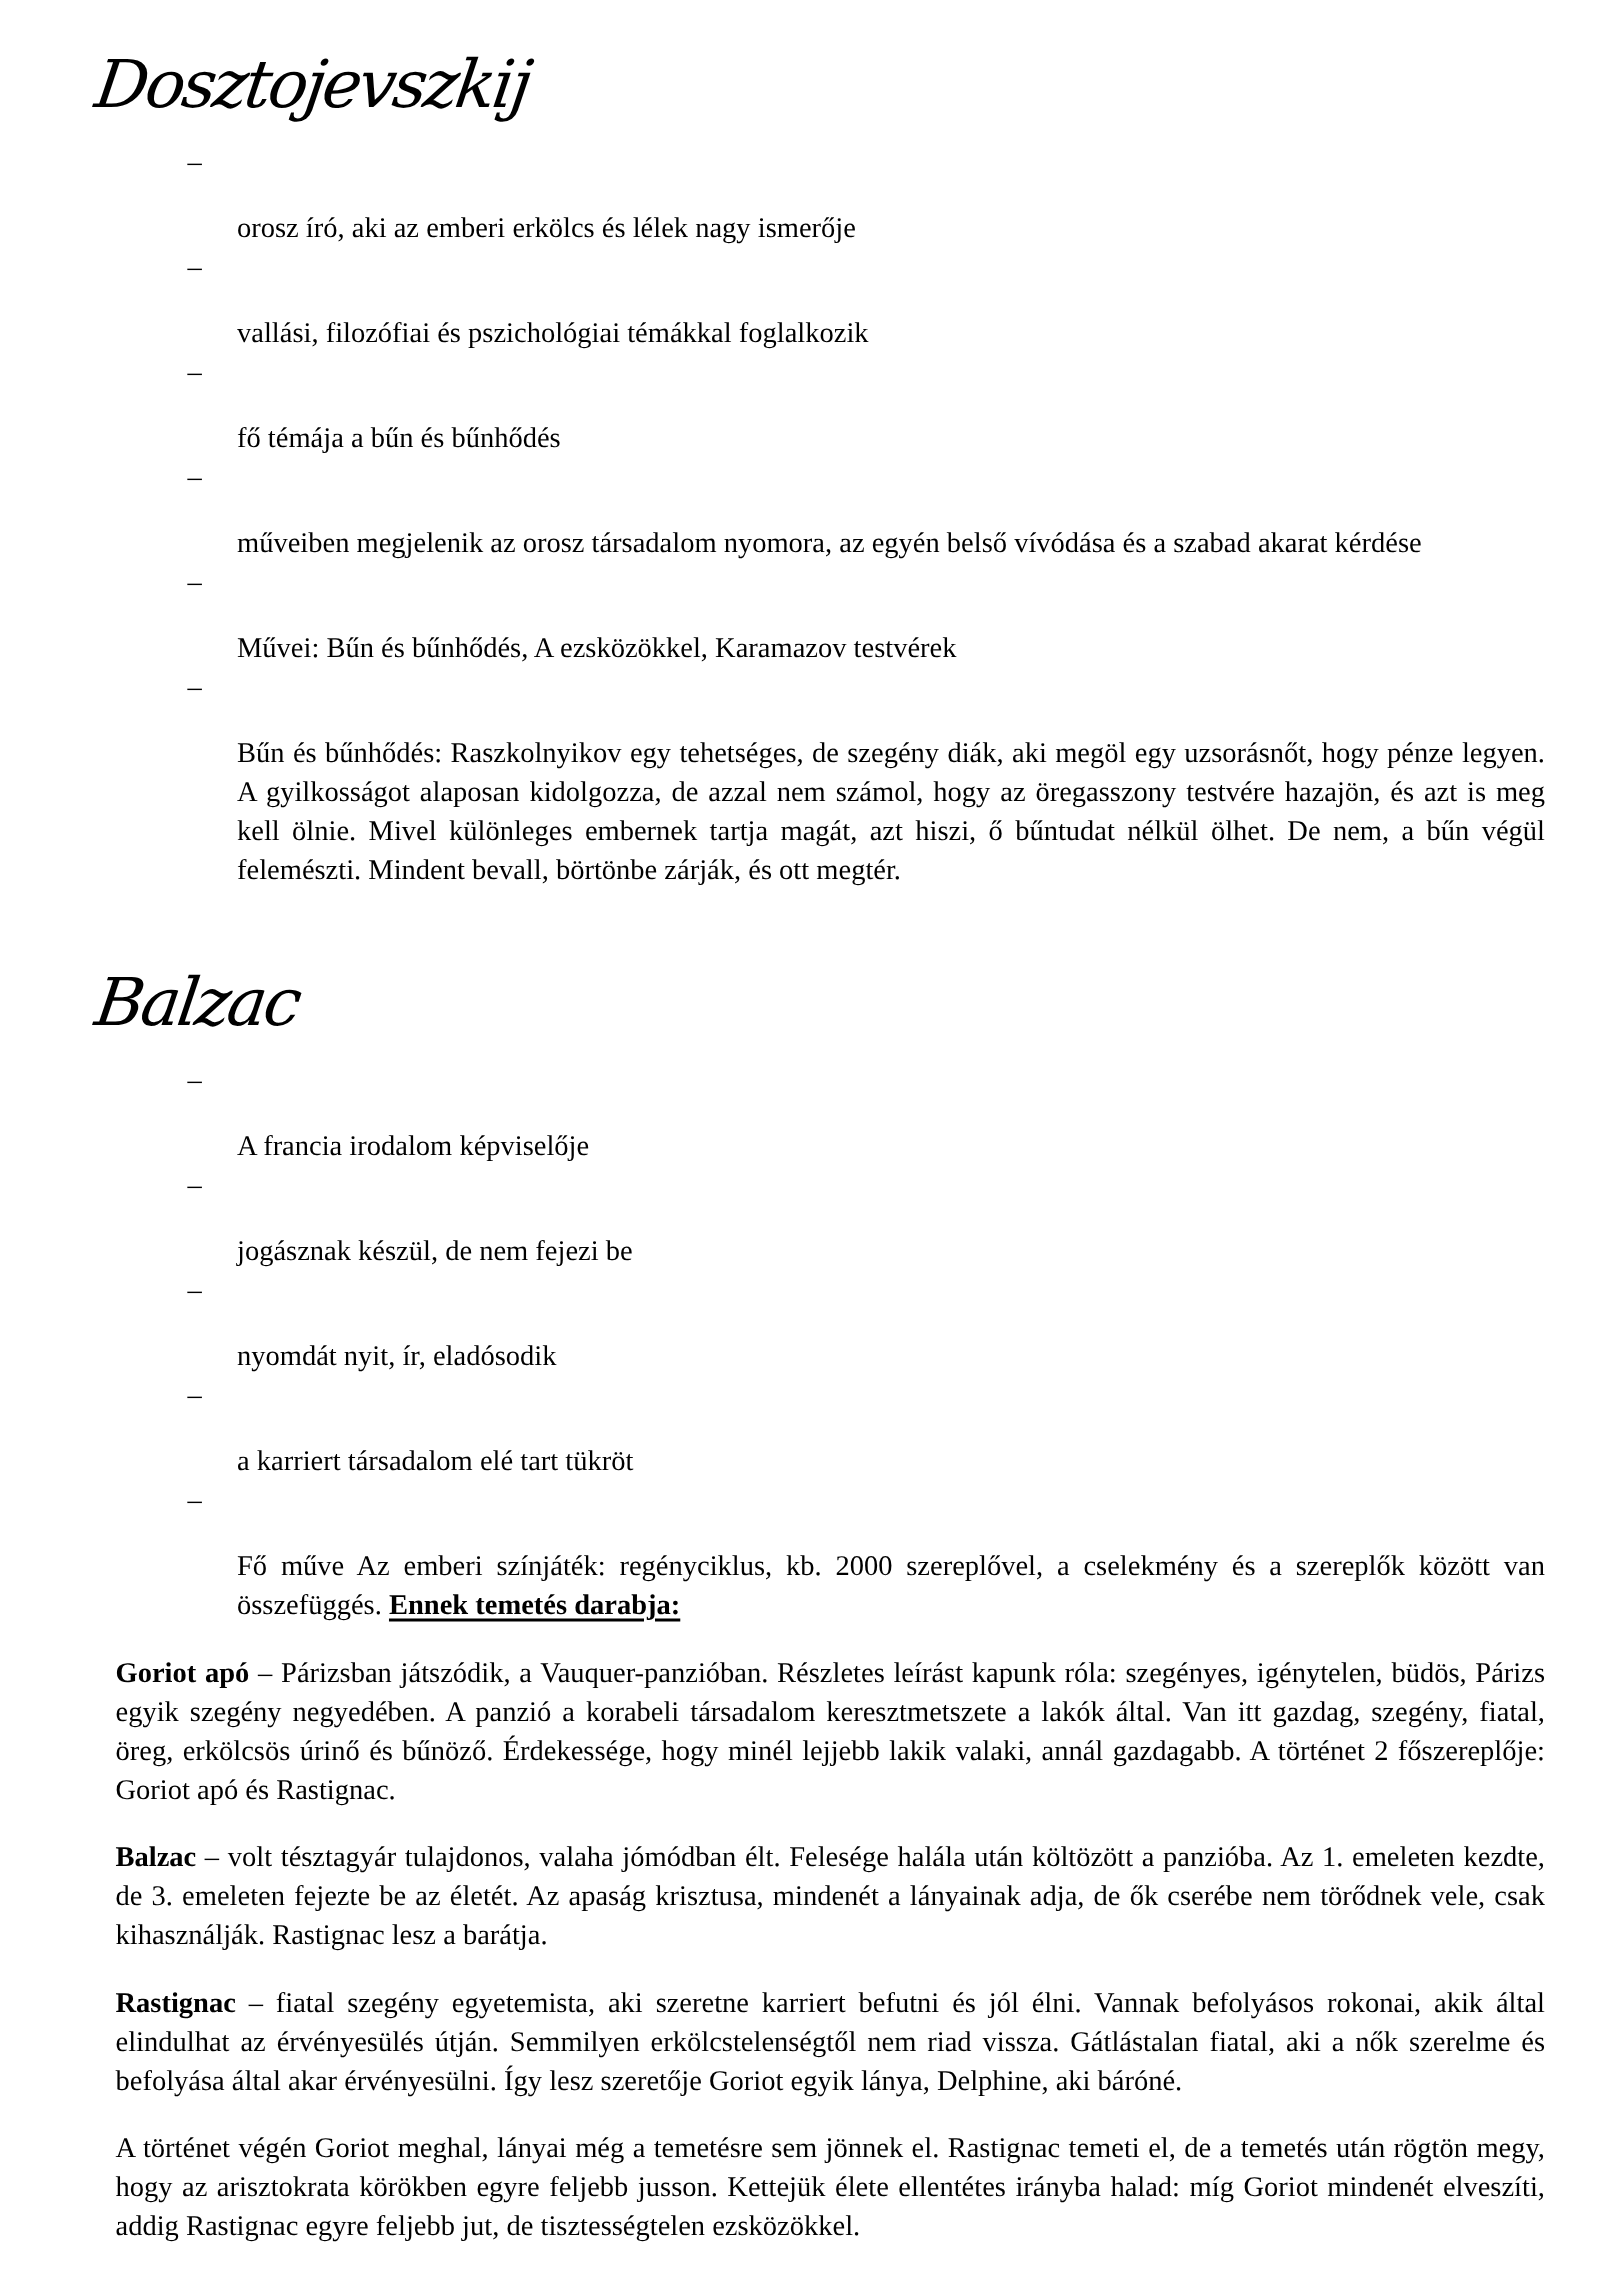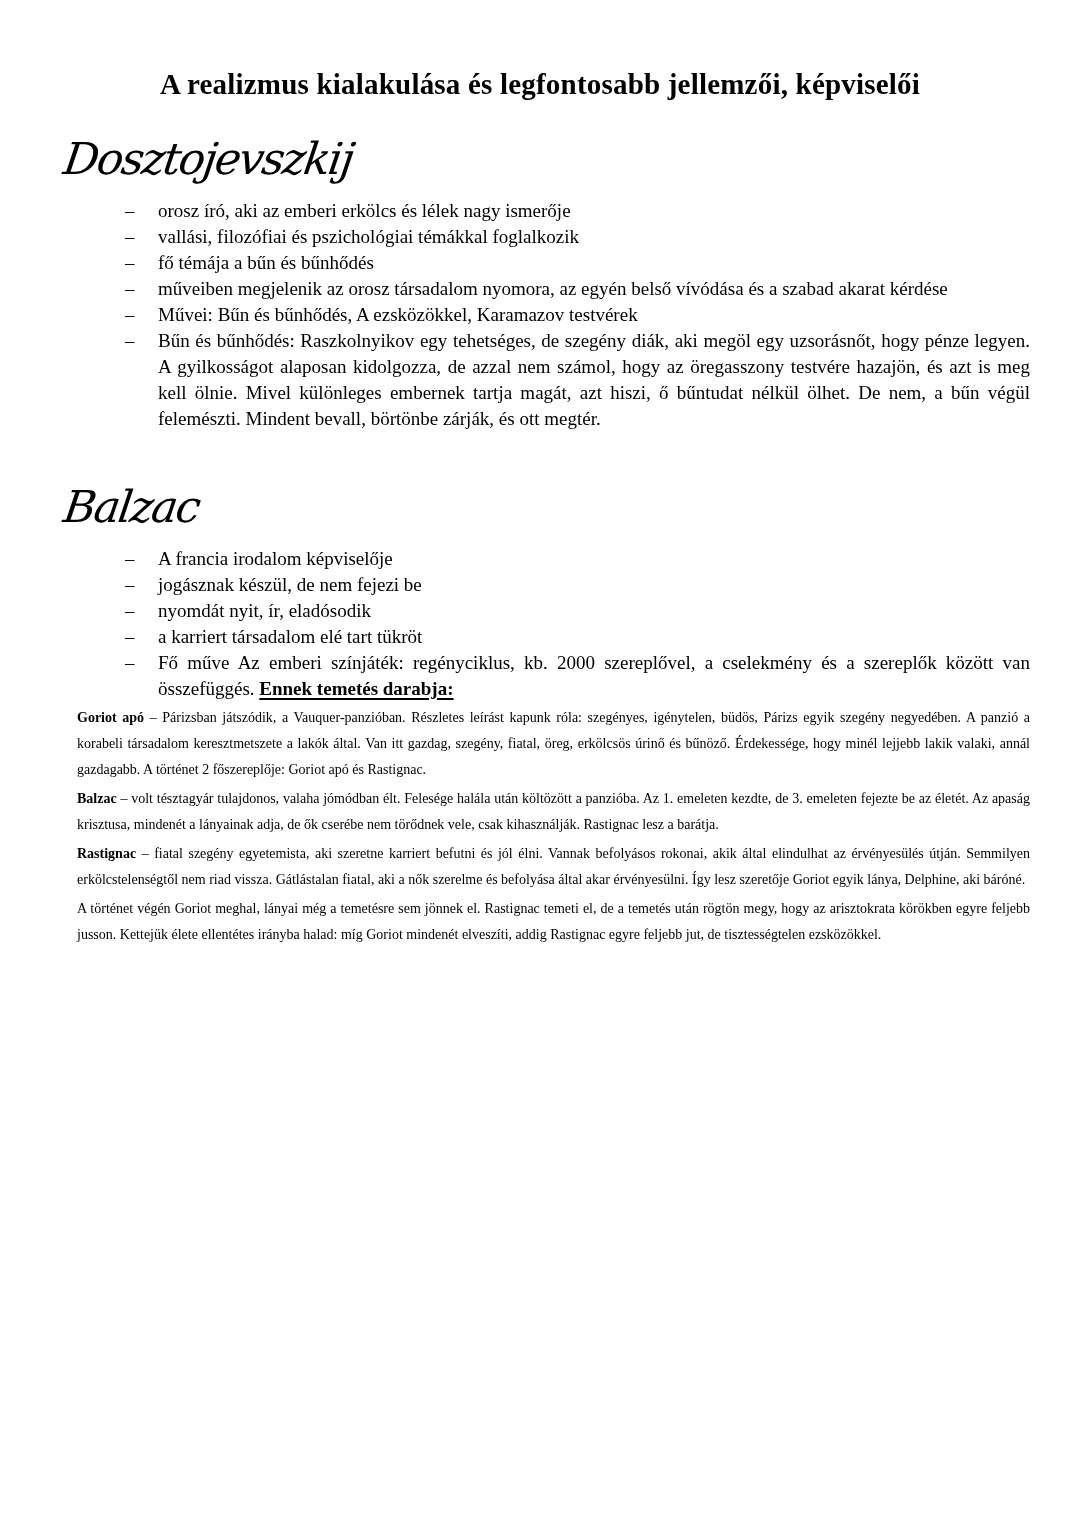--- a/index.html
+++ b/index.html
@@ -50,42 +50,42 @@
     align-items: flex-start;
   }
   .bullet-dash {
     flex: none;
     width: 33px;
     margin-left: 48px;
   }
   .bullet-text {
     flex: 1;
     text-align: justify;
+    margin-top: 44px;
   }
   .emphasis {
     font-weight: bold;
     text-decoration: underline;
     text-decoration-thickness: 2px;
     text-underline-offset: 3px;
   }
   .paras { margin: 2px 50px 0 77px; }
   .para {
-    margin-top: 3px;
-    font-size: 14px;
+    margin-top: 19px;
+    font-size: 19px;
     line-height: 26px;
     text-align: justify;
   }
   .para .lead { font-weight: bold; }
 </style>
 </head>
 <body>
 
 <div class="page">
 
-  <h1 class="title">A realizmus kialakulása és legfontosabb jellemzői, képviselői</h1>
 
   <div class="script-heading heading-1">
     <span class="script-inner">Dosztojevszkij</span>
   </div>
 
   <div class="bullet-list">
     <div class="bullet-item">
       <span class="bullet-dash">–</span>
       <span class="bullet-text">orosz író, aki az emberi erkölcs és lélek nagy ismerője</span>
     </div>

